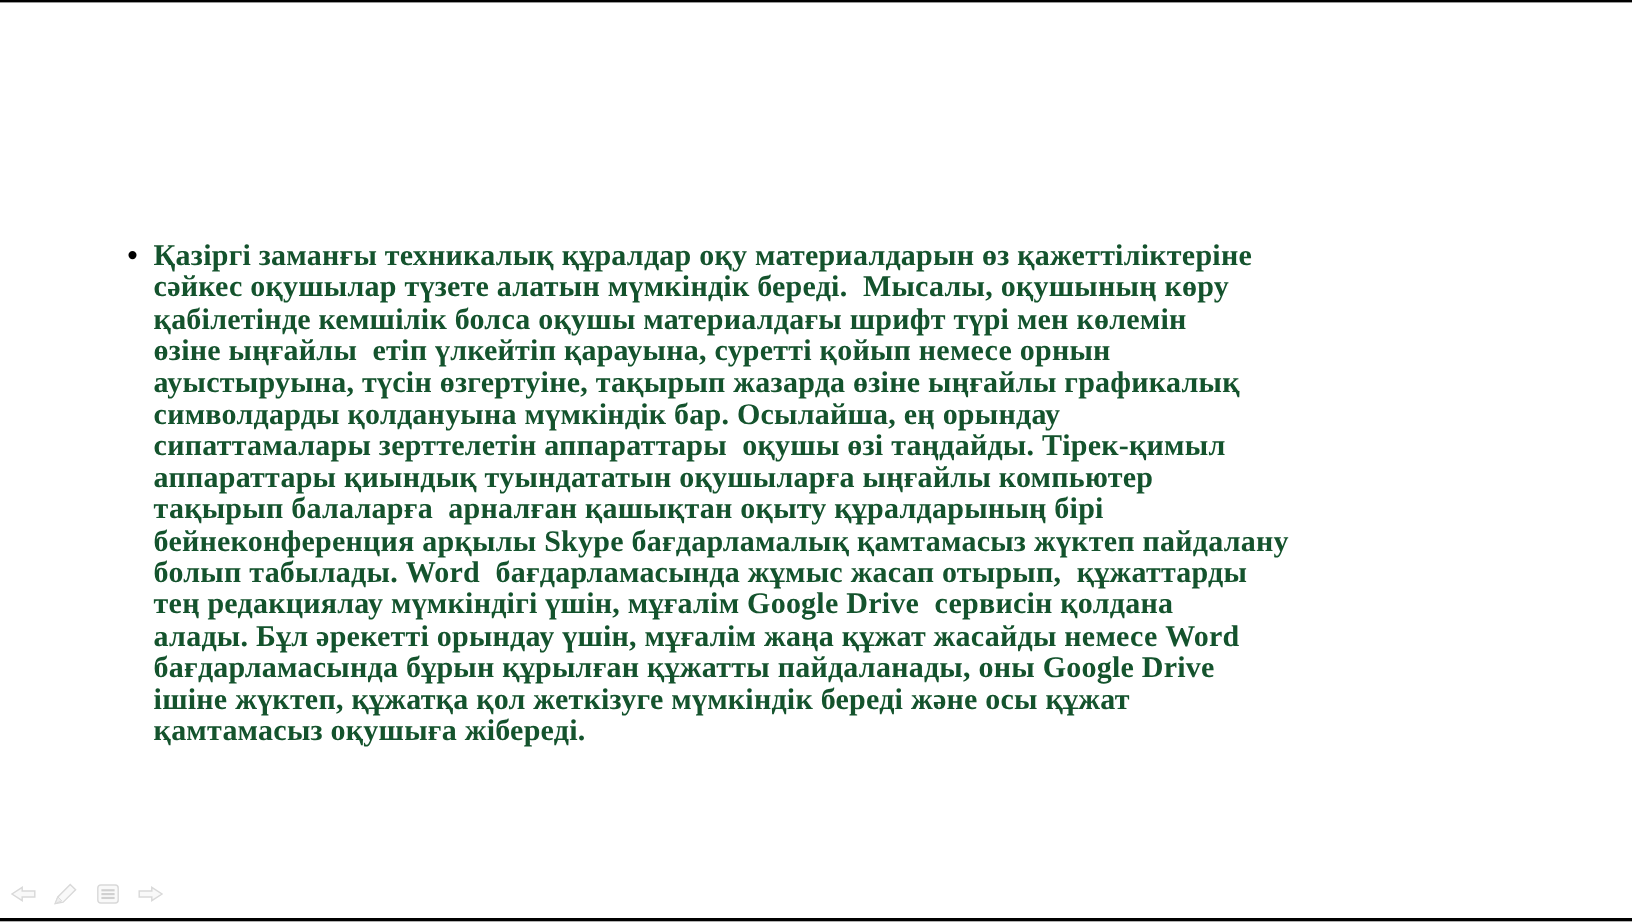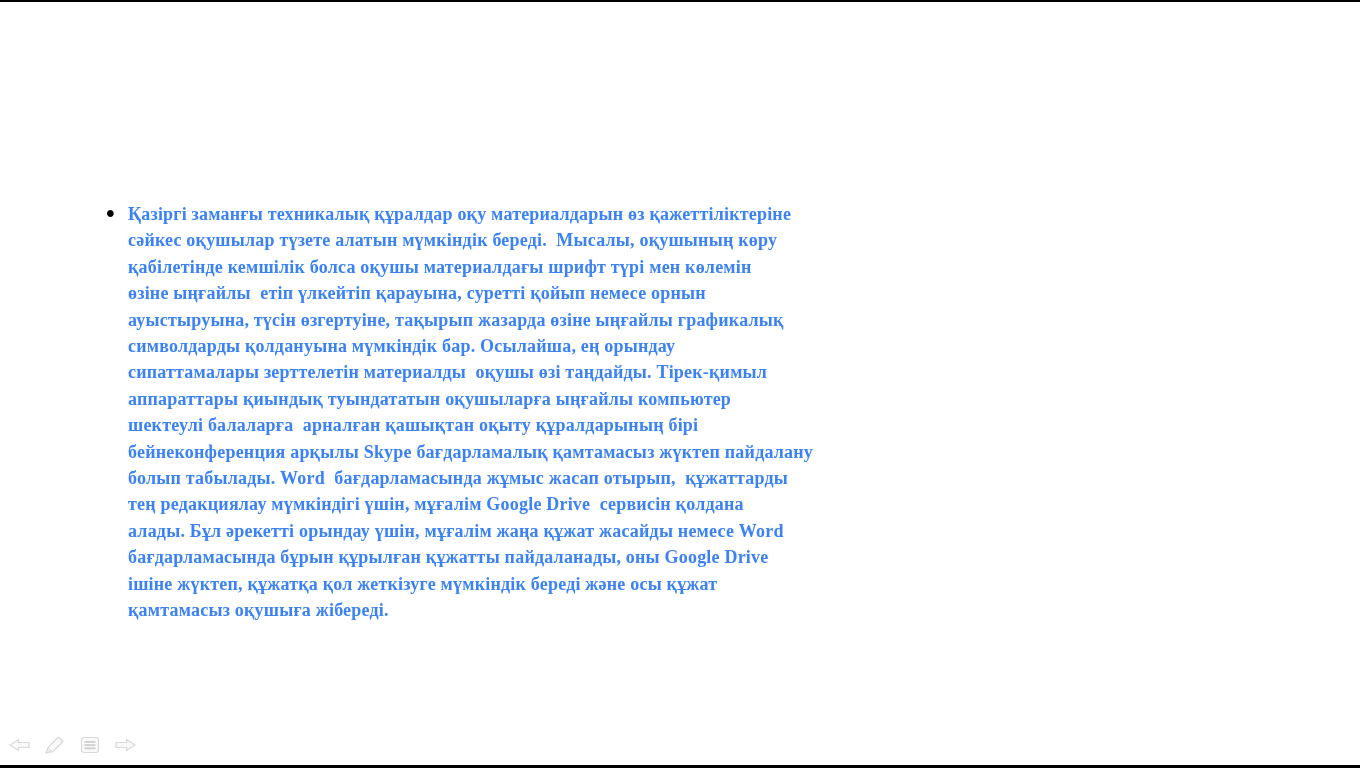--- a/index.html
+++ b/index.html
@@ -38,26 +38,26 @@
     left: 0;
     top: 0;
     font-size: 25px;
     font-weight: bold;
     line-height: 26.4px;
   }
   .lines {
     padding-left: 22px;
   }
   .line {
-    font-size: 18px;
+    font-size: 25px;
     font-weight: bold;
     line-height: 26.4px;
     letter-spacing: 0.2px;
     white-space: pre;   
-    color: #3b82f6;
+    color: #14532d;
   }
 
   .nav-controls {
     position: absolute;
     left: 8px;
     top: 734px;
     display: flex;
     gap: 11px;
     align-items: center;
   }
@@ -84,23 +84,23 @@
 
   <div class="bullet-block">
     <span class="bullet-marker">•</span>
     <div class="lines">
         <div class="line">Қазіргі заманғы техникалық құралдар оқу материалдарын өз қажеттіліктеріне</div>
         <div class="line">сәйкес оқушылар түзете алатын мүмкіндік береді.  Мысалы, оқушының көру</div>
         <div class="line">қабілетінде кемшілік болса оқушы материалдағы шрифт түрі мен көлемін</div>
         <div class="line">өзіне ыңғайлы  етіп үлкейтіп қарауына, суретті қойып немесе орнын</div>
         <div class="line">ауыстыруына, түсін өзгертуіне, тақырып жазарда өзіне ыңғайлы графикалық</div>
         <div class="line">символдарды қолдануына мүмкіндік бар. Осылайша, ең орындау</div>
-        <div class="line">сипаттамалары зерттелетін материалды  оқушы өзі таңдайды. Тірек-қимыл</div>
+        <div class="line">сипаттамалары зерттелетін аппараттары  оқушы өзі таңдайды. Тірек-қимыл</div>
         <div class="line">аппараттары қиындық туындататын оқушыларға ыңғайлы компьютер</div>
-        <div class="line">шектеулі балаларға  арналған қашықтан оқыту құралдарының бірі</div>
+        <div class="line">тақырып балаларға  арналған қашықтан оқыту құралдарының бірі</div>
         <div class="line">бейнеконференция арқылы Skype бағдарламалық қамтамасыз жүктеп пайдалану</div>
         <div class="line">болып табылады. Word  бағдарламасында жұмыс жасап отырып,  құжаттарды</div>
         <div class="line">тең редакциялау мүмкіндігі үшін, мұғалім Google Drive  сервисін қолдана</div>
         <div class="line">алады. Бұл әрекетті орындау үшін, мұғалім жаңа құжат жасайды немесе Word</div>
         <div class="line">бағдарламасында бұрын құрылған құжатты пайдаланады, оны Google Drive</div>
         <div class="line">ішіне жүктеп, құжатқа қол жеткізуге мүмкіндік береді және осы құжат</div>
         <div class="line">қамтамасыз оқушыға жібереді.</div>
       </div>
   </div>
 

